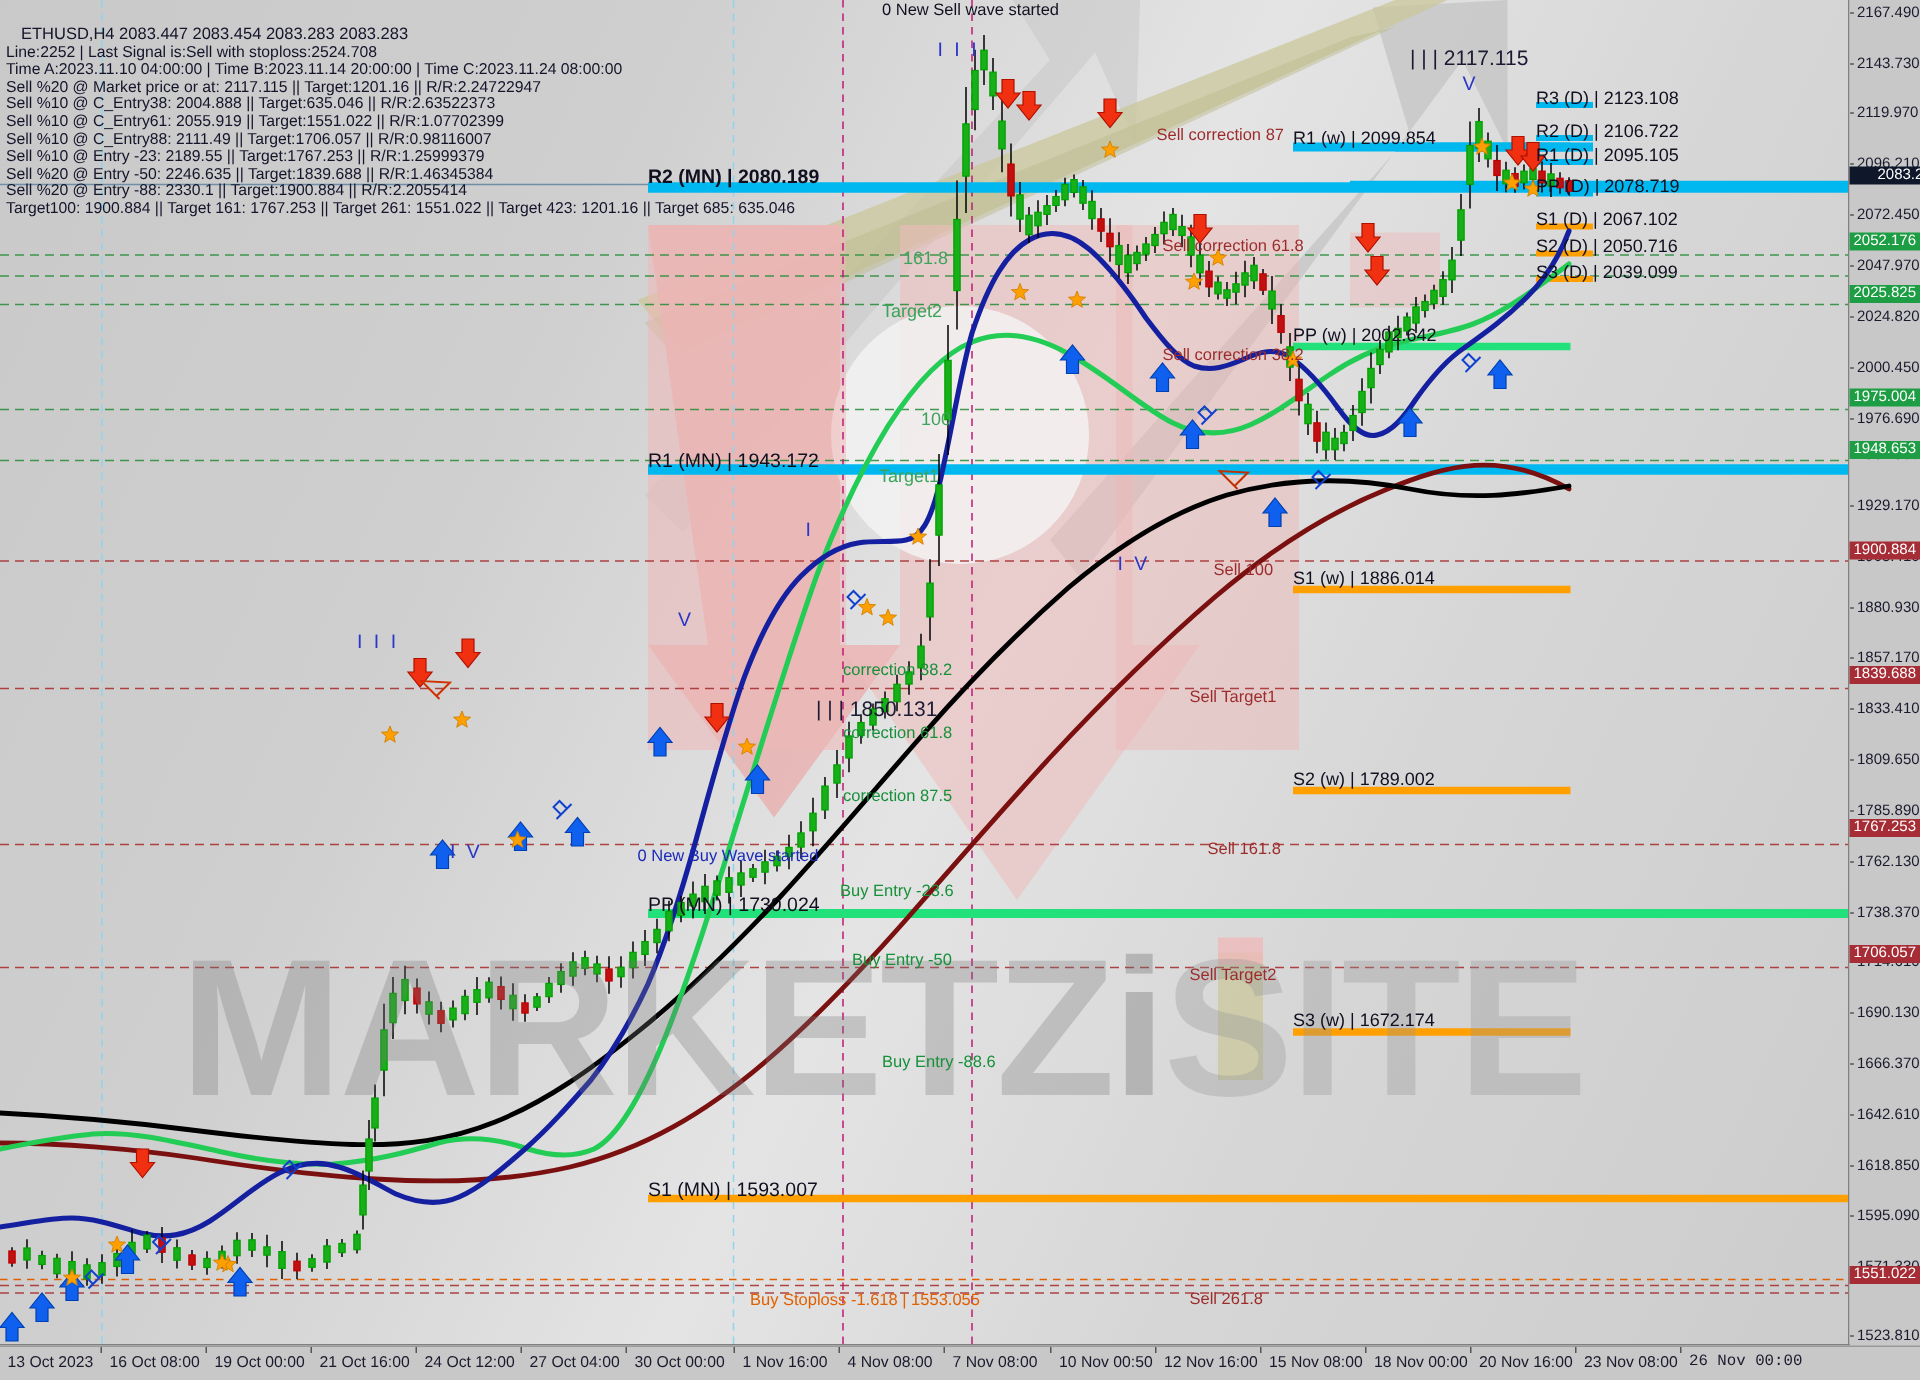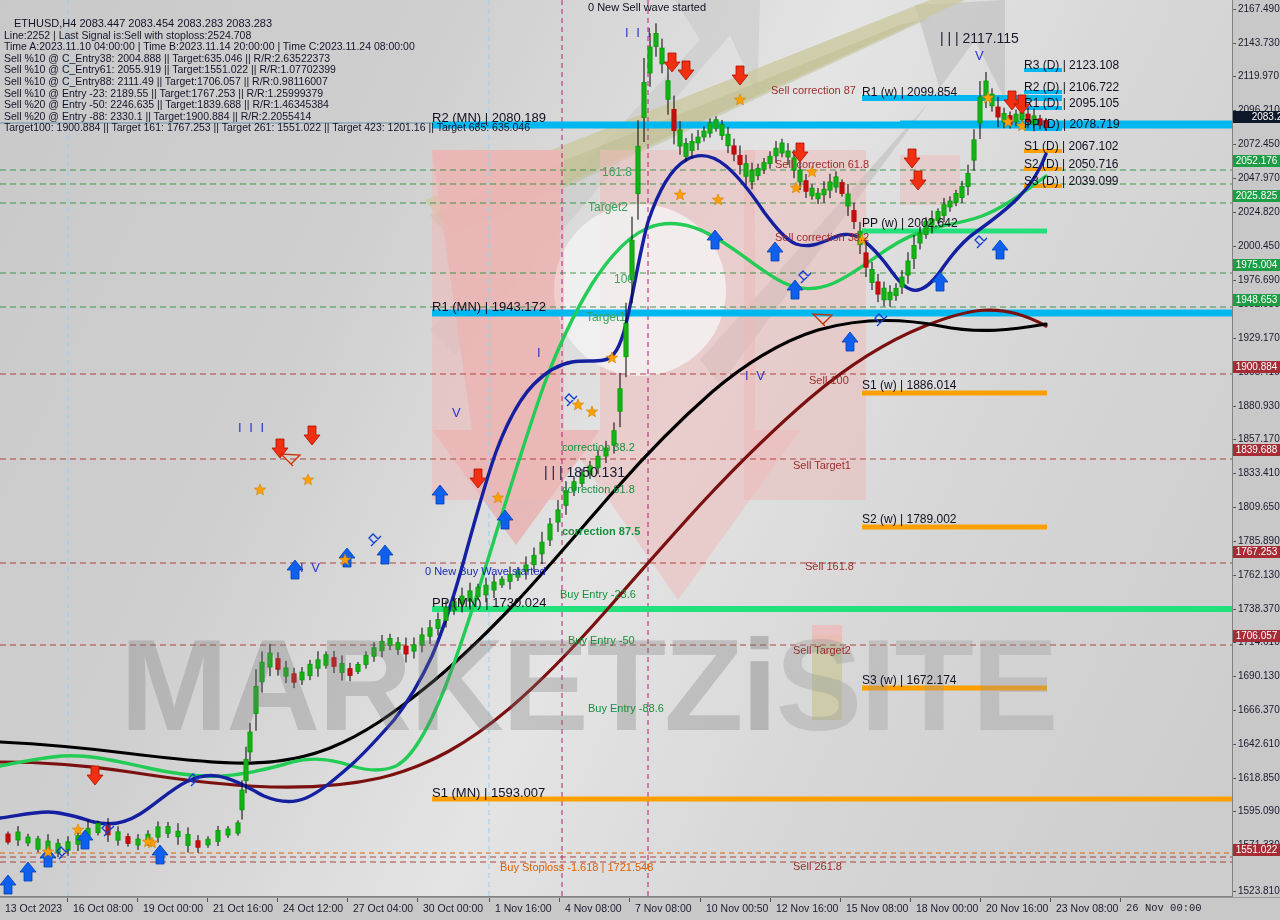--- a/index.html
+++ b/index.html
@@ -674,52 +674,53 @@
         <div class="lbl lbl-red" style="left: 775px; top: 158px; font-size: 11px;">Sell correction 61.8</div>
         <div class="lbl lbl-red" style="left: 775px; top: 231px; font-size: 11px;">Sell correction 38.2</div>
         <div class="lbl lbl-red" style="left: 809px; top: 374px; font-size: 11px;">Sell 100</div>
         <div class="lbl lbl-red" style="left: 793px; top: 459px; font-size: 11px;">Sell Target1</div>
         <div class="lbl lbl-red" style="left: 805px; top: 560px; font-size: 11px;">Sell 161.8</div>
         <div class="lbl lbl-red" style="left: 793px; top: 644px; font-size: 11px;">Sell Target2</div>
         <div class="lbl lbl-red" style="left: 793px; top: 860px; font-size: 11px;">Sell  261.8</div>
         <div class="lbl lbl-dgrn" style="left: 562px; top: 441px; font-size: 11px;">correction 38.2</div>
         <div class="lbl lbl-pr" style="left: 544px; top: 464px; font-size: 14px;">| | | 1850.131</div>
         <div class="lbl lbl-dgrn" style="left: 562px; top: 483px; font-size: 11px;">correction 61.8</div>
-        <div class="lbl lbl-dgrn" style="left: 562px; top: 525px; font-size: 11px; font-weight: bold;">correction 87.5</div>
+        <div class="lbl lbl-dgrn" style="left: 562px; top: 525px; font-size: 11px;">correction 87.5</div>
         <div class="lbl lbl-blue" style="left: 425px; top: 565px; font-size: 11px;">0 New Buy Wave started</div>
         <div class="lbl lbl-dgrn" style="left: 560px; top: 588px; font-size: 11px;">Buy Entry -23.6</div>
         <div class="lbl lbl-dgrn" style="left: 568px; top: 634px; font-size: 11px;">Buy Entry -50</div>
         <div class="lbl lbl-dgrn" style="left: 560px; top: 702px; font-size: 11px; padding-left: 28px;">Buy Entry -88.6</div>
-        <div class="lbl lbl-org" style="left: 500px; top: 861px; font-size: 11px;">Buy Stoploss -1.618 | 1721.548</div>
+        <div class="lbl lbl-org" style="left: 500px; top: 861px; font-size: 11px;">Buy Stoploss -1.618 | 1553.055</div>
       </div>
 
     <div id="pivots">
         <div class="lbl lbl-blk" style="left: 1024px; top: 58px; font-size: 12px;">R3 (D) | 2123.108</div>
         <div class="lbl lbl-blk" style="left: 1024px; top: 80px; font-size: 12px;">R2 (D) | 2106.722</div>
         <div class="lbl lbl-blk" style="left: 1024px; top: 96px; font-size: 12px;">R1 (D) | 2095.105</div>
         <div class="lbl lbl-blk" style="left: 1024px; top: 117px; font-size: 12px;">PP (D) | 2078.719</div>
         <div class="lbl lbl-blk" style="left: 1024px; top: 139px; font-size: 12px;">S1 (D) | 2067.102</div>
         <div class="lbl lbl-blk" style="left: 1024px; top: 157px; font-size: 12px;">S2 (D) | 2050.716</div>
         <div class="lbl lbl-blk" style="left: 1024px; top: 174px; font-size: 12px;">S3 (D) | 2039.099</div>
         <div class="lbl lbl-blk" style="left: 862px; top: 85px; font-size: 12px;">R1 (w) | 2099.854</div>
         <div class="lbl lbl-blk" style="left: 862px; top: 216px; font-size: 12px;">PP (w) | 2002.642</div>
         <div class="lbl lbl-blk" style="left: 862px; top: 378px; font-size: 12px;">S1 (w) | 1886.014</div>
         <div class="lbl lbl-blk" style="left: 862px; top: 512px; font-size: 12px;">S2 (w) | 1789.002</div>
         <div class="lbl lbl-blk" style="left: 862px; top: 673px; font-size: 12px;">S3 (w) | 1672.174</div>
-        <div class="lbl lbl-blk" style="left: 432px; top: 110px; font-size: 13px;">R2 (MN) | 2080.189</div>
+        <div class="lbl lbl-blk" style="left: 432px; top: 110px; font-size: 13px; font-weight: bold;">R2 (MN) | 2080.189</div>
         <div class="lbl lbl-blk" style="left: 432px; top: 299px; font-size: 13px;">R1 (MN) | 1943.172</div>
         <div class="lbl lbl-blk" style="left: 432px; top: 595px; font-size: 13px;">PP (MN) | 1730.024</div>
         <div class="lbl lbl-blk" style="left: 432px; top: 785px; font-size: 13px;">S1 (MN) | 1593.007</div>
       </div>
 
     <div id="hdr">
       <div class="l l0">ETHUSD,H4  2083.447 2083.454 2083.283 2083.283</div>
       <div id="hdrlines">
           <div class="l">Line:2252 | Last Signal is:Sell with stoploss:2524.708</div>
           <div class="l">Time A:2023.11.10 04:00:00 | Time B:2023.11.14 20:00:00 | Time C:2023.11.24 08:00:00</div>
+          <div class="l">Sell %20 @ Market price or at: 2117.115 || Target:1201.16 || R/R:2.24722947</div>
           <div class="l">Sell %10 @ C_Entry38: 2004.888 || Target:635.046 || R/R:2.63522373</div>
           <div class="l">Sell %10 @ C_Entry61: 2055.919 || Target:1551.022 || R/R:1.07702399</div>
           <div class="l">Sell %10 @ C_Entry88: 2111.49 || Target:1706.057 || R/R:0.98116007</div>
           <div class="l">Sell %10 @ Entry -23: 2189.55 || Target:1767.253 || R/R:1.25999379</div>
           <div class="l">Sell %20 @ Entry -50: 2246.635 || Target:1839.688 || R/R:1.46345384</div>
           <div class="l">Sell %20 @ Entry -88: 2330.1 || Target:1900.884 || R/R:2.2055414</div>
           <div class="l">Target100: 1900.884 || Target 161: 1767.253 || Target 261: 1551.022 || Target 423: 1201.16 || Target 685: 635.046</div>
         </div>
     </div>
   </div>

